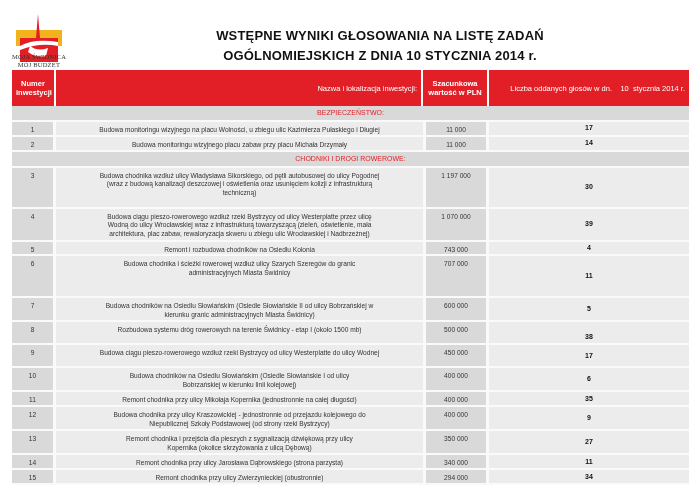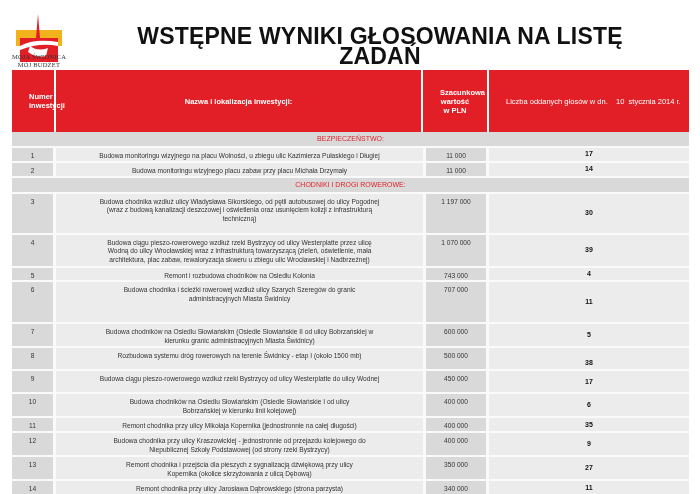--- a/index.html
+++ b/index.html
@@ -1,21 +1,21 @@
 <!DOCTYPE html>
 <html><head>
 <meta charset="utf-8">
 <style>
   html,body{margin:0;padding:0;background:#ffffff;}
   body{width:700px;height:494px;position:relative;overflow:hidden;font-family:"Liberation Sans",sans-serif;}
   .logo{position:absolute;left:10px;top:12px;width:58px;height:58px;}
   .logo-text{position:absolute;left:6px;top:53px;width:66px;text-align:center;font-family:"Liberation Serif",serif;font-size:6.5px;line-height:7.5px;color:#333;letter-spacing:0.2px;}
-  .title{position:absolute;left:120px;top:26px;width:520px;text-align:center;font-weight:bold;font-size:23px;line-height:20px;color:#111;letter-spacing:0.2px;}
+  .title{position:absolute;left:120px;top:26px;width:520px;text-align:center;font-weight:bold;font-size:13px;line-height:20px;color:#111;letter-spacing:0.2px;}
   table{position:absolute;left:12px;top:70px;width:677px;border-collapse:separate;border-spacing:0 0;table-layout:fixed;}
-  th{background:#e21f26;color:#fff;font-weight:normal;font-size:7.5px;line-height:9px;height:28px;padding:17px;border-right:2px solid #fff;}
+  th{background:#e21f26;color:#fff;font-weight:normal;font-size:7.5px;line-height:9px;height:28px;padding:4px;border-right:2px solid #fff;}
   th:last-child{border-right:none;}
   td{font-size:6.6px;line-height:8.4px;color:#333;padding:0;vertical-align:top;border-bottom:2px solid #fafafa;}
   td.num{background:#d9d9d9;text-align:center;padding-top:4px;border-right:3px solid #fafafa;}
   td.name{background:#ececec;text-align:center;padding:4px 6px 0 6px;}
   td.val{background:#d9d9d9;text-align:center;padding-top:4px;border-left:3px solid #fafafa;border-right:3px solid #fafafa;}
   td.votes{background:#ececec;text-align:center;font-weight:bold;color:#111;font-size:7px;vertical-align:middle;}
   tr.section td{background:#d9d9d9;color:#e21f26;text-align:center;font-size:7px;height:14px;vertical-align:middle;padding:0;}
 </style>
 </head>
 <body>
@@ -27,33 +27,34 @@
   <path d="M20 34 Q28 40 38 36 L36 44 Q26 46 18 40 Z" fill="#ffffff"></path>
   <polygon points="28,2 26,26 30,26" fill="#e21f26"></polygon>
 </svg>
 <div class="logo-text">
   <div>MOJA ŚWIDNICA</div>
   <div>MÓJ BUDŻET</div>
 </div>
 
 <div class="title">
   <div>WSTĘPNE WYNIKI GŁOSOWANIA NA LISTĘ  ZADAŃ</div>
+  <div>OGÓLNOMIEJSKICH Z DNIA 10 STYCZNIA 2014 r.</div>
 </div>
 
 <table>
   <colgroup>
     <col style="width:44px">
       <col style="width:367px">
       <col style="width:66px">
       <col style="width:200px">
   </colgroup>
   <thead>
     <tr>
       <th style="font-weight:bold;">Numer inwestycji</th>
-      <th style="font-weight:bold;">Nazwa i lokalizacja inwestycji:</th>
+      <th style="font-weight:normal;text-align:right;">Nazwa i lokalizacja inwestycji:</th>
       <th style="font-weight:bold;margin-top:12px;">Szacunkowa wartość w PLN</th>
       <th style="white-space:pre;text-align:right;">Liczba oddanych głosów w dn.    10  stycznia 2014 r.</th>
     </tr>
   </thead>
   <tbody>
     <tr class="section">
       <td colspan="4">BEZPIECZEŃSTWO:</td>
     </tr>
     <tr style="height:15px">
       <td class="num">1</td>

